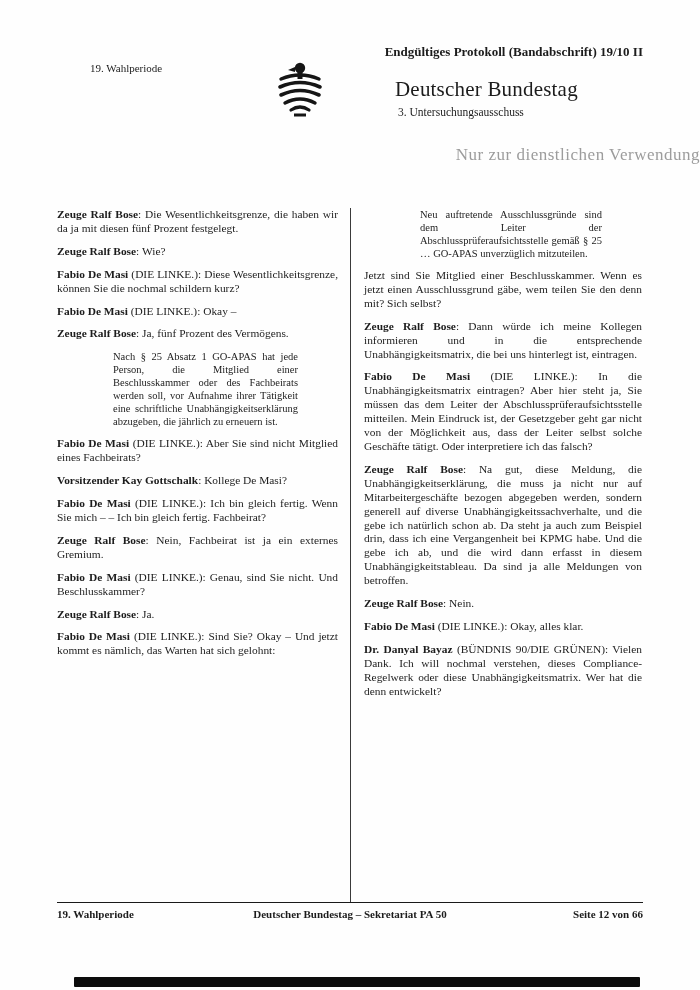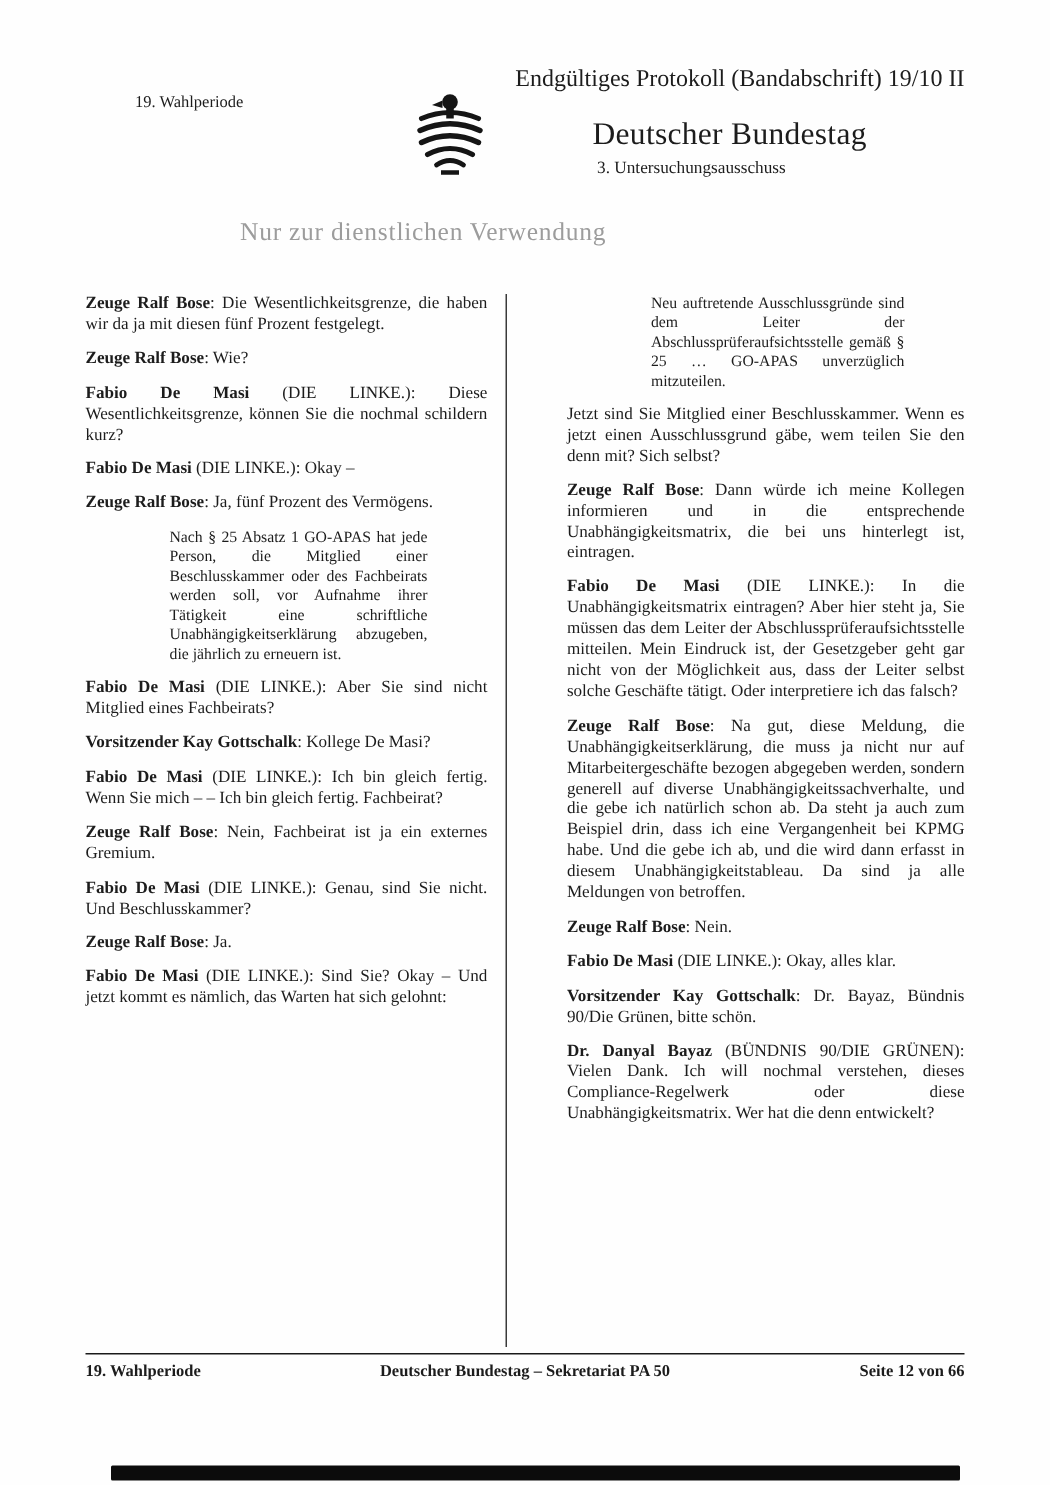--- a/index.html
+++ b/index.html
@@ -8,45 +8,45 @@
     width: 700px;
     height: 990px;
     background: #fefefe;
     font-family: "Liberation Serif", "DejaVu Serif", serif;
     color: #1c1c1c;
     overflow: hidden;
   }
   
   .doc-ref {
     position: absolute; top: 44px; right: 57px;
-    font-size: 16px; font-weight: normal; white-space: nowrap;
+    font-size: 13px; font-weight: bold; white-space: nowrap;
   }
   .wahlperiode-top {
     position: absolute; top: 62px; left: 90px; font-size: 11px;
   }
   .eagle-wrap { position: absolute; top: 59px; left: 277px; width: 46px; height: 58px; }
   .org-title {
     position: absolute; top: 77px; left: 395px;
     font-size: 21px; letter-spacing: 0.2px; white-space: nowrap; text-align: center;
   }
   .committee {
     position: absolute; top: 106px; left: 398px; font-size: 11.5px; white-space: nowrap;
   }
   .classification {
     position: absolute; top: 145px; left: 160px; right: 0;
-    text-align: left; font-size: 17px; letter-spacing: 0.5px;
+    text-align: right; font-size: 17px; letter-spacing: 0.5px;
     color: #9c9c9c; white-space: nowrap;
   }
   
   .body-cols {
-    position: absolute; top: 196px; left: 57px; width: 586px; height: 706px;
+    position: absolute; top: 208px; left: 57px; width: 586px; height: 706px;
     display: flex;
   }
   .col { width: 281px; }
-  .col-right { width: 278px; margin-left: 27px; }
+  .col-right { width: 278px; }
   .divider {
     width: 1px; height: 702px; background: #3a3a3a;
     margin-left: 12px; margin-right: 13px; flex: none;
   }
   .para {
     font-size: 11.4px; line-height: 13.9px; text-align: justify;
     margin: 0 0 9px 0;
     hyphens: auto; -webkit-hyphens: auto;
   }
   .para b { font-weight: bold; }
@@ -114,21 +114,20 @@
       </div>
     <div class="divider"></div>
     <div class="col col-right">
         <p class="para quote">Neu auftretende Ausschlussgründe sind dem Leiter der Abschlussprüferaufsichtsstelle gemäß § 25 … GO-APAS unverzüglich mitzuteilen.</p>
         <p class="para">Jetzt sind Sie Mitglied einer Beschlusskammer. Wenn es jetzt einen Ausschlussgrund gäbe, wem teilen Sie den denn mit? Sich selbst?</p>
         <p class="para"><b>Zeuge Ralf Bose</b>: Dann würde ich meine Kollegen informieren und in die entsprechende Unabhängigkeitsmatrix, die bei uns hinterlegt ist, eintragen.</p>
         <p class="para"><b>Fabio De Masi</b> (DIE LINKE.): In die Unabhängigkeitsmatrix eintragen? Aber hier steht ja, Sie müssen das dem Leiter der Abschlussprüferaufsichtsstelle mitteilen. Mein Eindruck ist, der Gesetzgeber geht gar nicht von der Möglichkeit aus, dass der Leiter selbst solche Geschäfte tätigt. Oder interpretiere ich das falsch?</p>
         <p class="para"><b>Zeuge Ralf Bose</b>: Na gut, diese Meldung, die Unabhängigkeitserklärung, die muss ja nicht nur auf Mitarbeitergeschäfte bezogen abgegeben werden, sondern generell auf diverse Unabhängigkeitssachverhalte, und die gebe ich natürlich schon ab. Da steht ja auch zum Beispiel drin, dass ich eine Vergangenheit bei KPMG habe. Und die gebe ich ab, und die wird dann erfasst in diesem Unabhängigkeitstableau. Da sind ja alle Meldungen von betroffen.</p>
         <p class="para"><b>Zeuge Ralf Bose</b>: Nein.</p>
         <p class="para"><b>Fabio De Masi</b> (DIE LINKE.): Okay, alles klar.</p>
-        <p class="para"><b>Vorsitzender Kay Gottschalk</b>: Dr. Bayaz, Bündnis 90/Die Grünen, bitte schön.</p>
         <p class="para"><b>Dr. Danyal Bayaz</b> (BÜNDNIS 90/DIE GRÜNEN): Vielen Dank. Ich will nochmal verstehen, dieses Compliance-Regelwerk oder diese Unabhängigkeitsmatrix. Wer hat die denn entwickelt?</p>
       </div>
   </div>
 
   <div class="footer">
     <span class="f-left">19. Wahlperiode</span>
     <span class="f-center">Deutscher Bundestag – Sekretariat PA 50</span>
     <span class="f-right">Seite 12 von 66</span>
   </div>
 

